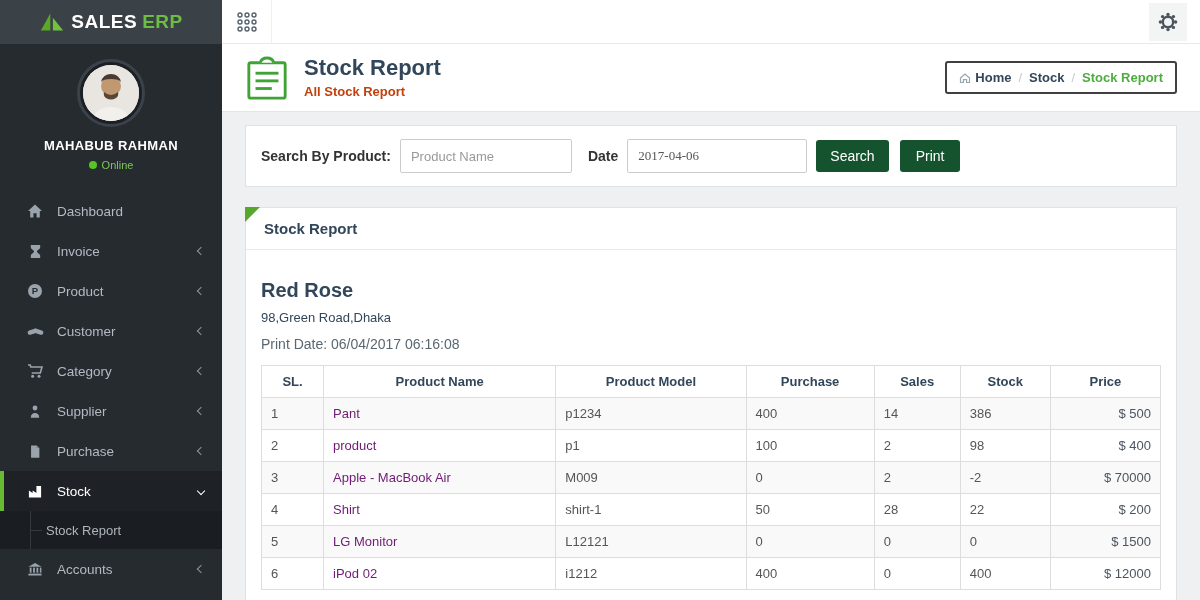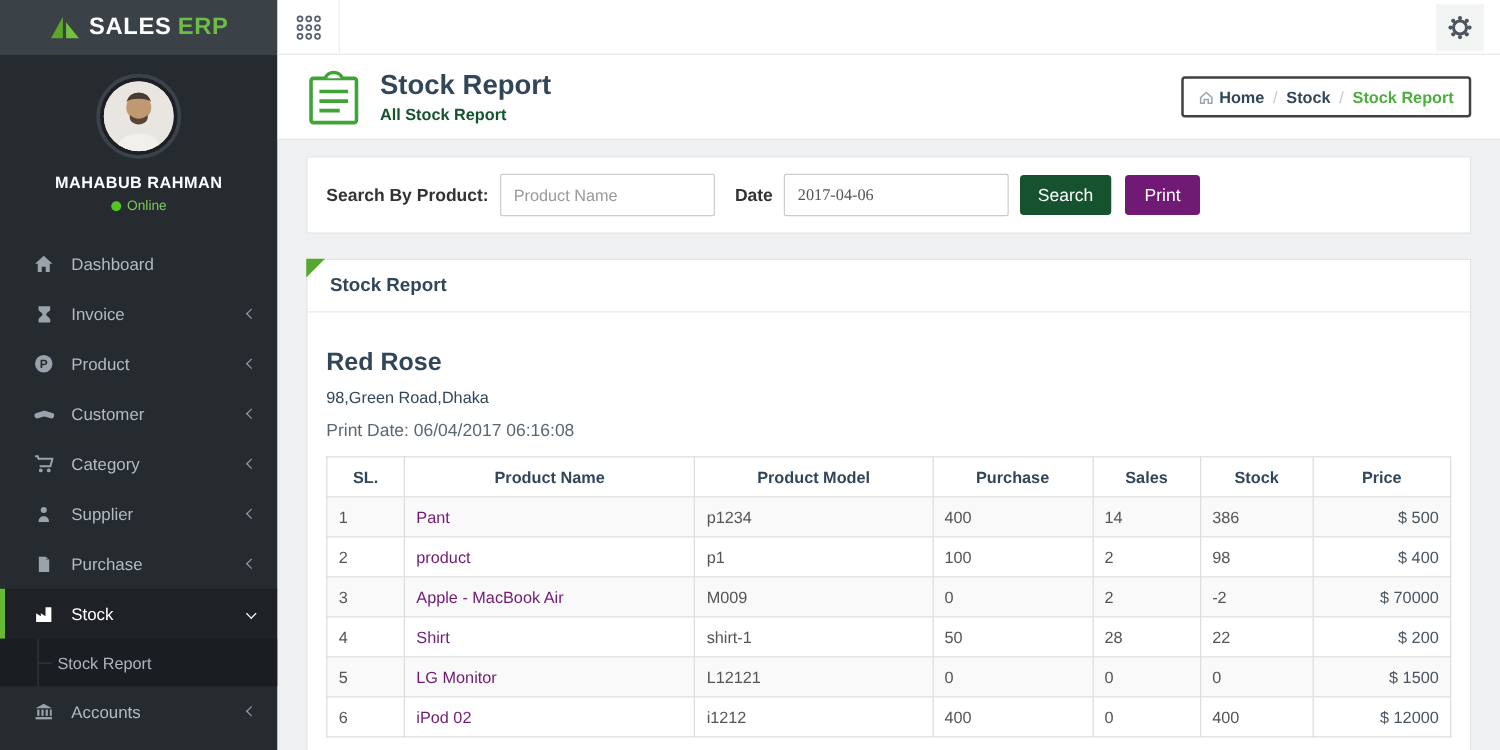--- a/index.html
+++ b/index.html
@@ -41,37 +41,37 @@
   .submenu { background:#1A1D21; position:relative; }
   .submenu-item { height:38px; display:flex; align-items:center; padding-left:46px; color:#AEB6BD; font-size:13px; cursor:pointer; position:relative; }
   .submenu-item::before { content:""; position:absolute; left:30px; top:0; bottom:0; border-left:1px solid #35393E; }
   .submenu-item::after { content:""; position:absolute; left:30px; top:19px; width:12px; border-top:1px solid #35393E; }
 
   
   .main { flex:1; display:flex; flex-direction:column; background:#EEF0F1; overflow:hidden; }
   .page-header { height:68px; background:#fff; border-bottom:1px solid #E3E6E8; display:flex; align-items:center; padding:0 23px; flex-shrink:0; }
   .ph-icon { margin-right:15px; display:flex; }
   .ph-title { font-size:22px; font-weight:600; color:#32465A; line-height:1.1; }
-  .ph-sub { font-size:13px; font-weight:600; color:#14532d; margin-top:3px; }
+  .ph-sub { font-size:13px; font-weight:600; color:#c2410c; margin-top:3px; }
   .breadcrumb { margin-left:auto; background:#fff; border:2px solid #404040; border-radius:3px; padding:7px 12px; display:flex; align-items:center; gap:7px; font-size:13px; }
   .bc-link { color:#32465A; font-weight:600; cursor:pointer; display:flex; align-items:center; gap:4px; }
   .bc-sep { color:#C3C9CE; }
   .bc-current { color:#4CAE3D; font-weight:700; }
 
   .content { padding:13px 23px; flex:1; overflow:hidden; }
 
   .search-panel { background:#fff; border:1px solid #DFE3E6; padding:13px 15px; display:flex; align-items:center; margin-bottom:20px; }
   .sp-label { font-size:14px; font-weight:bold; color:#333; margin-right:9px; white-space:nowrap; }
   .sp-input { height:34px; border:1px solid #CCCCCC; border-radius:2px; padding:0 10px; font-size:13px; color:#555; font-family:"Liberation Sans",sans-serif; }
   .sp-input::placeholder { color:#999; }
   #product-input { width:172px; margin-right:16px; }
   #date-input { width:180px; margin-right:9px;font-family:Liberation Serif, serif; }
   .btn { border:none; border-radius:3px; color:#fff; font-size:14px; padding:8px 14px; cursor:pointer; font-family:"Liberation Sans",sans-serif; }
   .btn-search { background:#14532d; margin-right:11px; }
-  .btn-print { background:#701a75; padding:8px 16px; }
+  .btn-print { background:#14532d; padding:8px 16px; }
 
   .report-panel { background:#fff; border:1px solid #DFE3E6; position:relative; }
   .report-panel::before { content:""; position:absolute; top:-1px; left:-1px; border-top:15px solid #56A82D; border-right:15px solid transparent; }
   .panel-heading { padding:12px 18px; border-bottom:1px solid #E8EAEC; color:#32465A; font-size:15px; font-weight:700; }
   .panel-body { padding:15px; }
   .company-name { margin-top:14px; font-size:20px; font-weight:600; color:#32465A; }
   .company-line { font-size:13px; color:#32465A; margin-top:8px; }
   .print-date { font-size:14px; color:#5B6770; margin-top:11px; }
 
   table.stock { width:100%; border-collapse:collapse; table-layout:fixed; margin-top:13px; font-size:13px; color:#555; }

